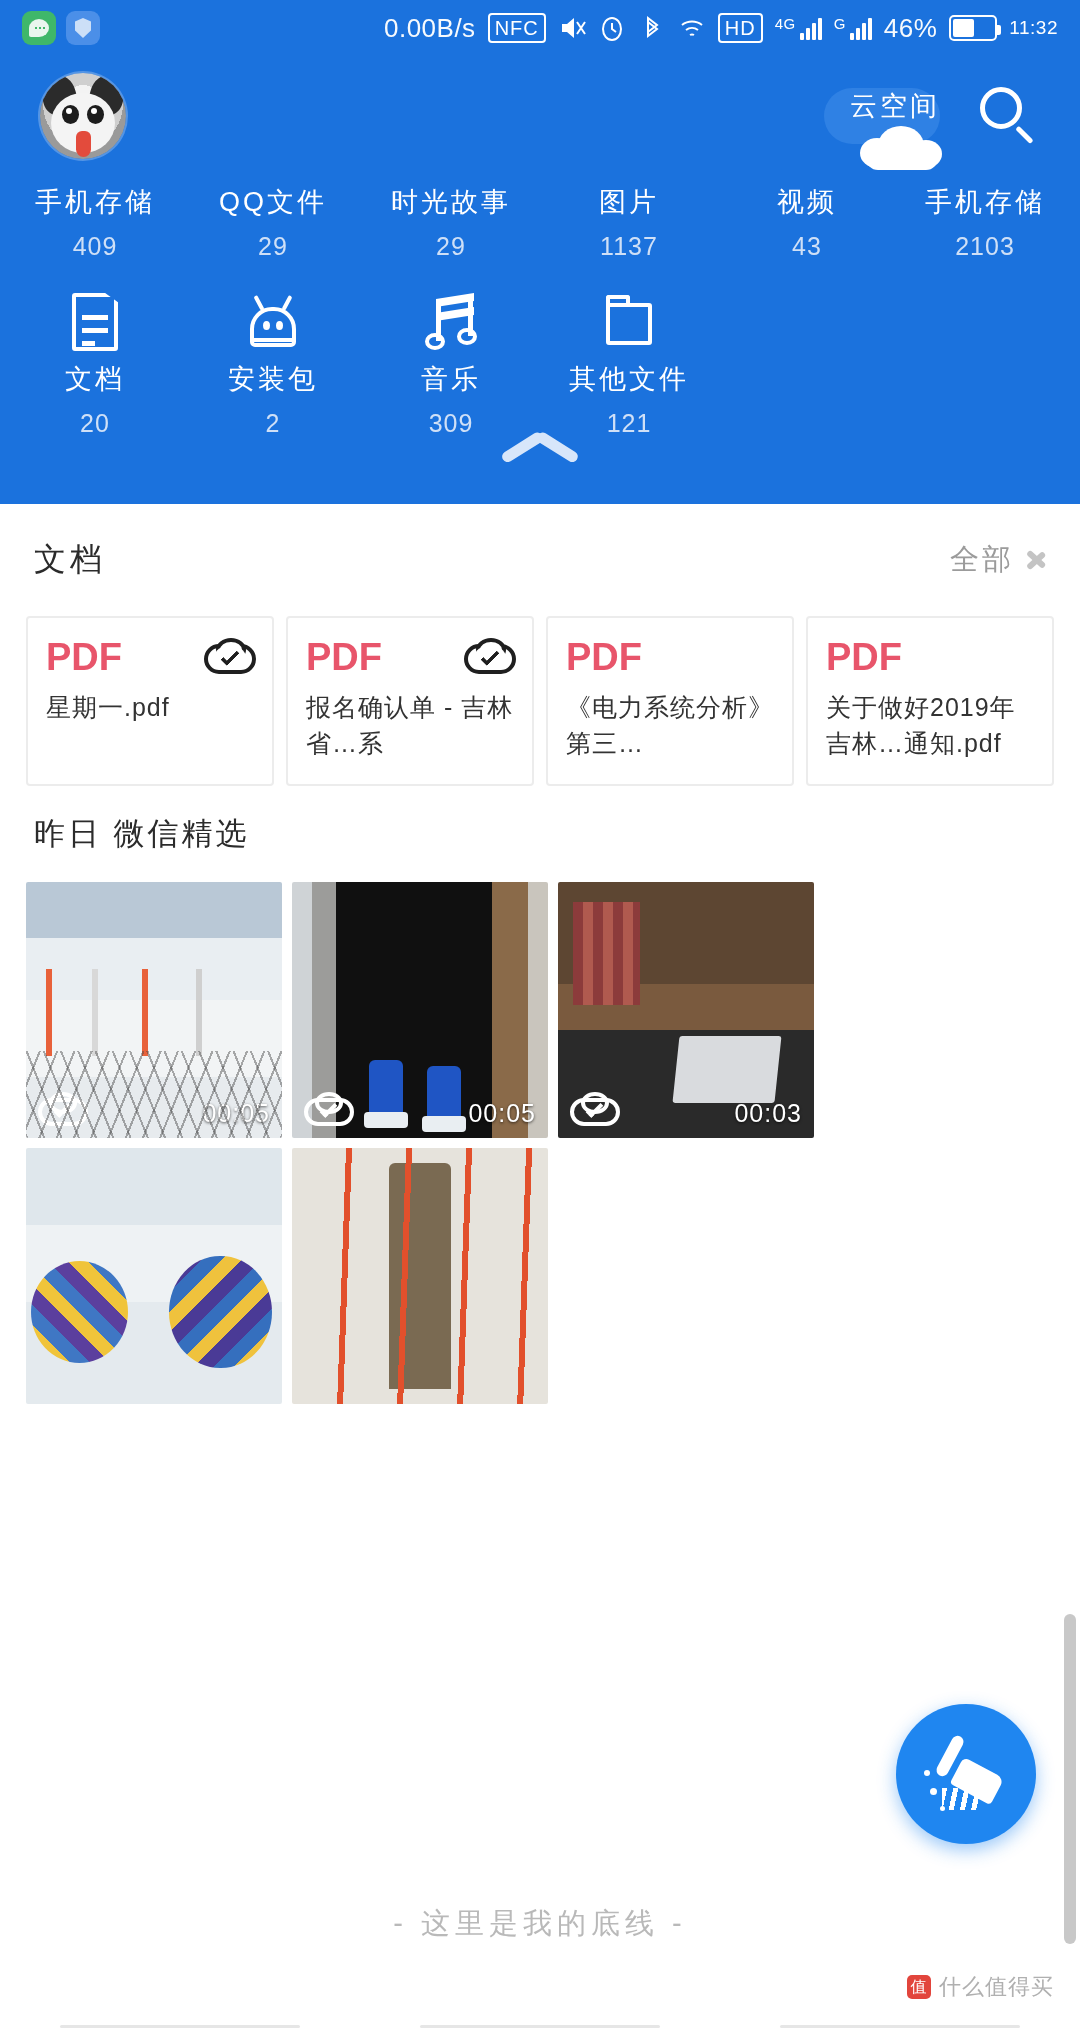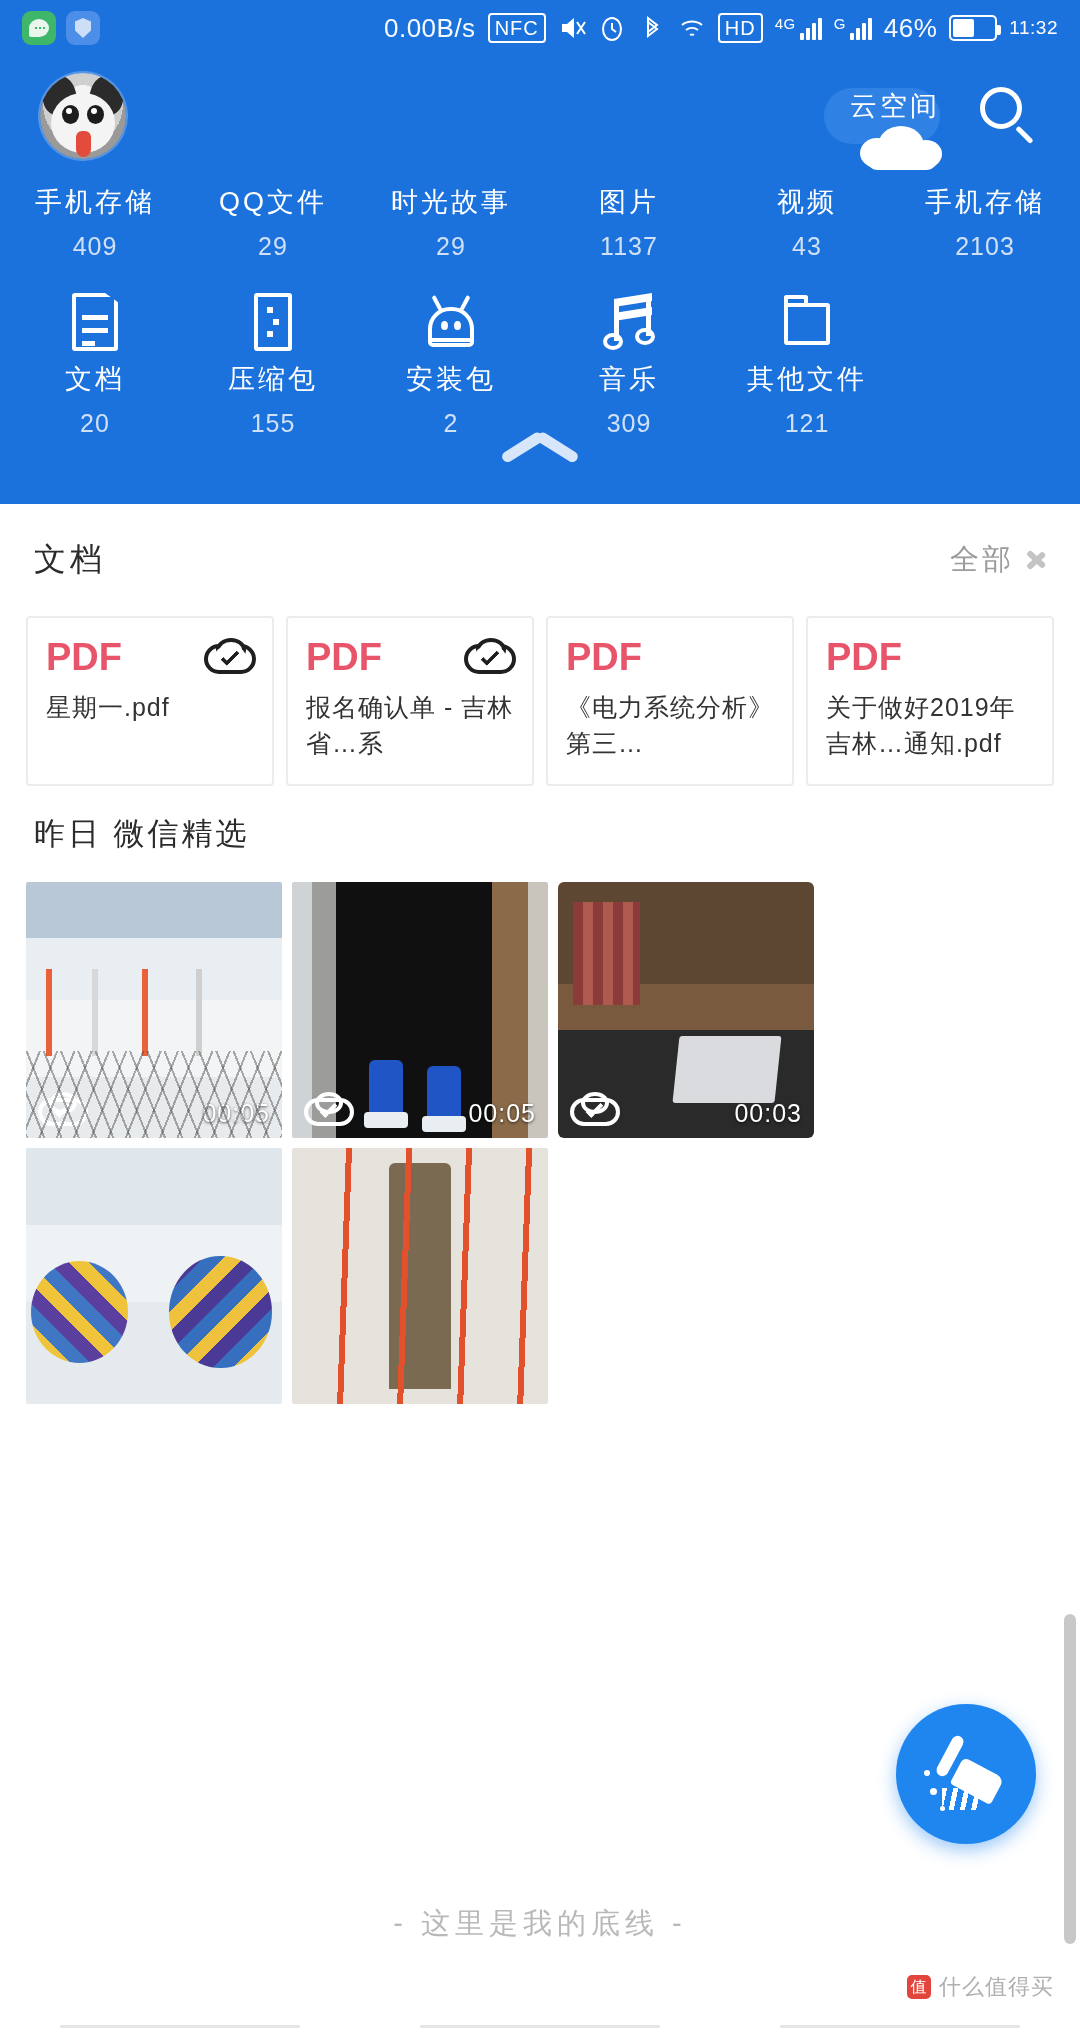--- a/index.html
+++ b/index.html
@@ -253,21 +253,21 @@
       background:#e8613a; box-shadow: 46px 0 0 #d8d8d8, 96px 0 0 #e8613a, 150px 0 0 #cfcfcf; }
   .ph1::after { content:""; position:absolute; left:0; bottom:0; width:100%; height:34%;
       background:
         repeating-linear-gradient(68deg, rgba(70,70,70,.45) 0 2px, transparent 2px 16px),
         repeating-linear-gradient(-68deg, rgba(70,70,70,.45) 0 2px, transparent 2px 16px); }
   .ph2 { background: linear-gradient(90deg,#cfd3d6 0 8%, #9c9c9a 8% 17%, #101010 17% 78%, #8a6a49 78% 92%, #c9c5bd 92% 100%); }
   .ph2::before{ content:""; position:absolute; left:30%; bottom:8%; width:34px; height:58px;
       background:#1f55c4; border-radius:6px; box-shadow: 58px 6px 0 #1f55c4; }
   .ph2::after{ content:""; position:absolute; left:28%; bottom:4%; width:44px; height:16px;
       background:#e9eef2; border-radius:4px; box-shadow: 58px 4px 0 #e9eef2; }
-  .ph3 { background: linear-gradient(#5d4632 0 40%, #7a5a3e 40% 58%, #2a2a2a 58% 100%); border-radius: 6px; }
+  .ph3 { background: linear-gradient(#5d4632 0 40%, #7a5a3e 40% 58%, #2a2a2a 58% 100%); }
   .ph3::before{ content:""; position:absolute; left:6%; top:8%; width:26%; height:40%;
       background: repeating-linear-gradient(90deg,#8c3b3b 0 10px,#b05a4f 10px 20px); }
   .ph3::after{ content:""; position:absolute; right:14%; bottom:14%; width:40%; height:26%;
       background:#d9dbde; transform: skewX(-6deg); border-radius:3px; }
   .ph4 { background: linear-gradient(#dfe7ec 0 30%, #eef2f4 30% 60%, #e4eaee 60% 100%); }
   .ph4::before{ content:""; position:absolute; left:2%; top:44%; width:38%; height:40%;
       background: repeating-linear-gradient(45deg,#5b3f9e 0 14px,#f0c43a 14px 28px, #3f77c4 28px 42px);
       border-radius: 50%; }
   .ph4::after{ content:""; position:absolute; right:4%; top:42%; width:40%; height:44%;
       background: repeating-linear-gradient(-45deg,#4a3a96 0 14px,#efc23d 14px 28px,#356fbe 28px 42px);
@@ -435,32 +435,20 @@
               <div class="b l1"></div>
               <div class="b l2"></div>
               <div class="b l3"></div>
         </div>
           </div>
         <div class="lbl">文档</div>
         <div class="cnt">20</div>
       </div>
       <div class="cat">
         <div class="glyph">
-            <div class="ic ic-zip">
-          <div class="o"></div>
-          <div class="z" style="top:16px"></div>
-              <div class="z" style="top:28px;left:31px"></div>
-          <div class="z" style="top:40px"></div>
-        </div>
-          </div>
-        <div class="lbl">压缩包</div>
-        <div class="cnt">155</div>
-      </div>
-      <div class="cat">
-        <div class="glyph">
             <div class="ic ic-apk">
           <div class="ant l"></div>
               <div class="ant r"></div>
               <div class="body"></div>
           <div class="eye l"></div>
               <div class="eye r"></div>
               <div class="bar"></div>
         </div>
           </div>
         <div class="lbl">安装包</div>

